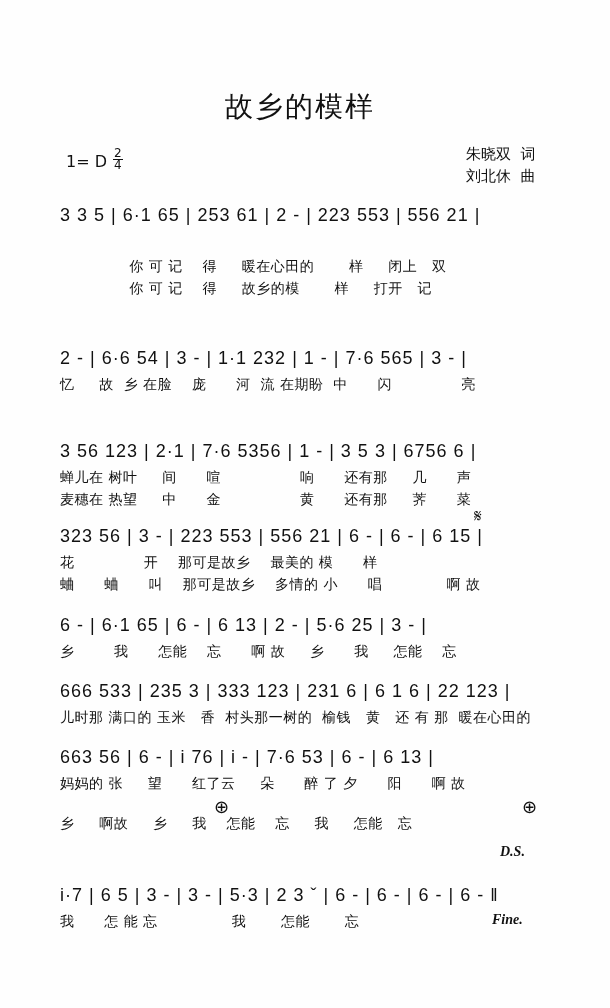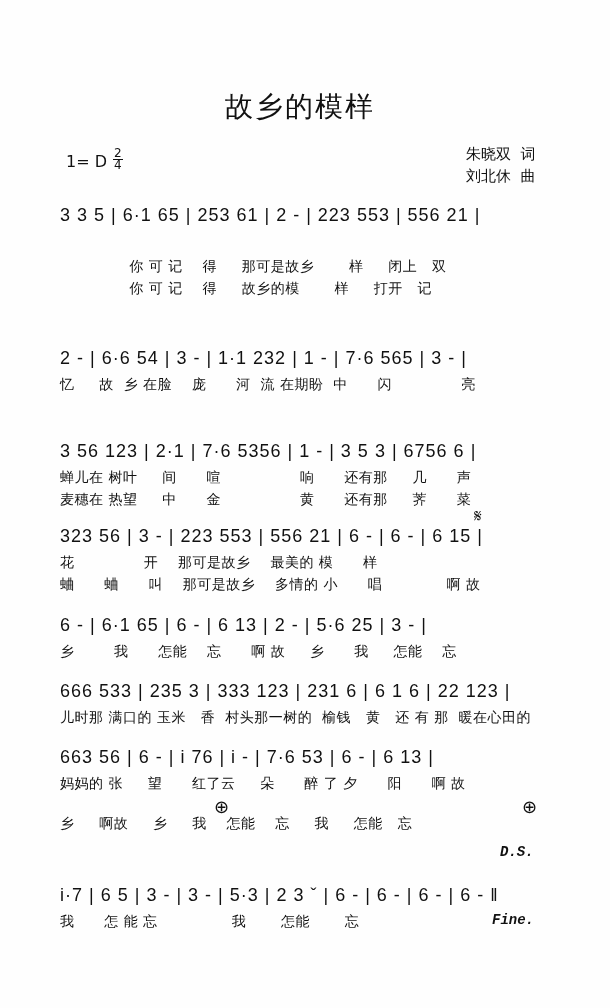--- a/index.html
+++ b/index.html
@@ -10,21 +10,21 @@
   .key { position: absolute; top: 148px; left: 66px; font-size: 16px; display: flex; align-items: flex-end; }
   .frac { display: inline-flex; flex-direction: column; align-items: center; font-size: 12px; line-height: 11px; margin-left: 6px; }
   .frac span:first-child { border-bottom: 1px solid #111; padding: 0 1px; }
   .credits { position: absolute; top: 143px; left: 466px; font-size: 15px; line-height: 22px; }
   .credits div { white-space: pre; }
 
   .row { position: absolute; left: 60px; width: 500px; }
   .notes { position: relative; height: 30px; font-size: 18px; line-height: 30px; white-space: pre;
            font-family: Liberation Sans, sans-serif; letter-spacing: 1px; }
   .lyric { position: relative; height: 22px; font-size: 14px; line-height: 22px; white-space: pre; letter-spacing: 0.5px; }
-  .mark { position: absolute; font-style: italic; font-weight: bold; font-family: Liberation Mono, monospace; font-size: 14px; }
+  .mark { position: absolute; font-style: italic; font-weight: bold; font-family: Liberation Serif, serif; font-size: 14px; }
   .sign { position: absolute; font-size: 18px; }
 </style>
 </head>
 <body>
 
 <div class="title">故乡的模样</div>
 
 <div class="key">
   <span>1= D</span>
   <span class="frac">
@@ -36,21 +36,21 @@
 <div class="credits">
   <div>朱晓双  词</div>
   <div>刘北休  曲</div>
 </div>
 
 <div class="row" style="top:200px">
   <div class="notes">3 3 5 | 6·1 65 | 253 61 | 2 - | 223 553 | 556 21 |</div>
 </div>
 
 <div class="row" style="top:255px">
-  <div class="lyric">              你 可 记    得     那可是故乡       样     闭上   双</div>
+  <div class="lyric">              你 可 记    得     暖在心田的       样     闭上   双</div>
   <div class="lyric">              你 可 记    得     故乡的模       样     打开   记</div>
 </div>
 
 <div class="row" style="top:343px">
   <div class="notes">2 - | 6·6 54 | 3 - | 1·1 232 | 1 - | 7·6 565 | 3 - |</div>
   <div class="lyric">忆     故  乡 在脸    庞      河  流 在期盼  中      闪              亮</div>
 </div>
 
 <div class="row" style="top:436px">
   <div class="notes">3 56 123 | 2·1 | 7·6 5356 | 1 - | 3 5 3 | 6756 6 |</div>

